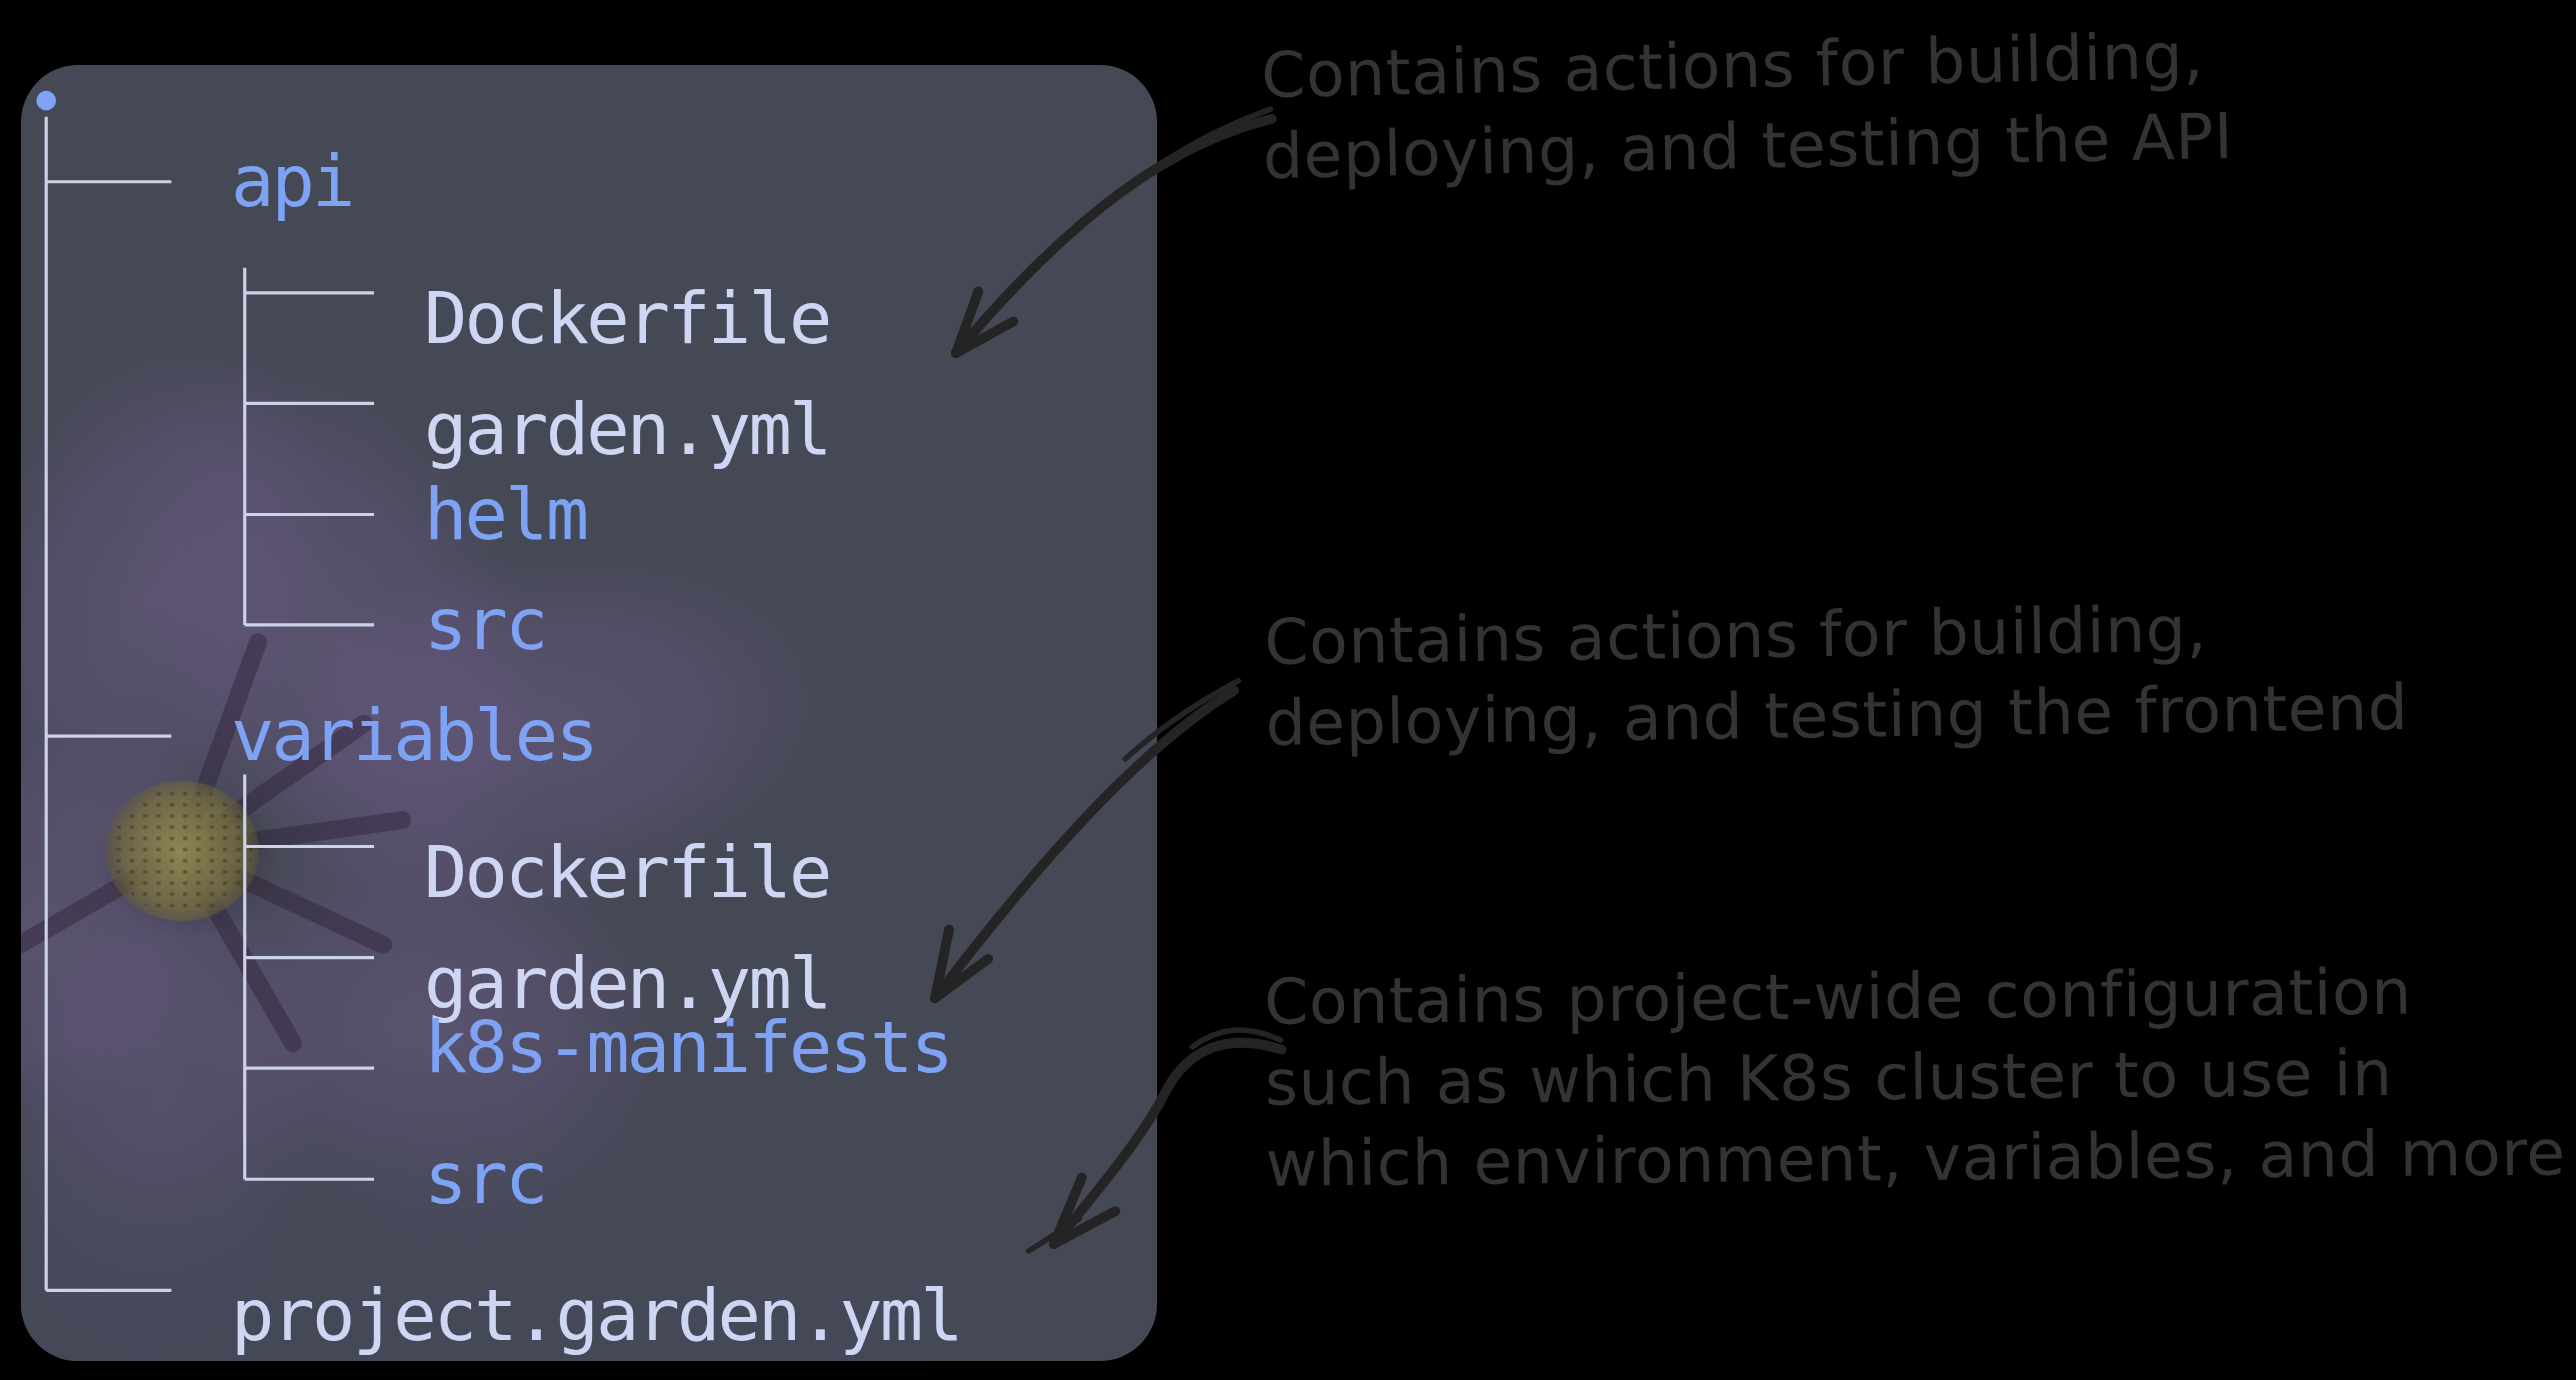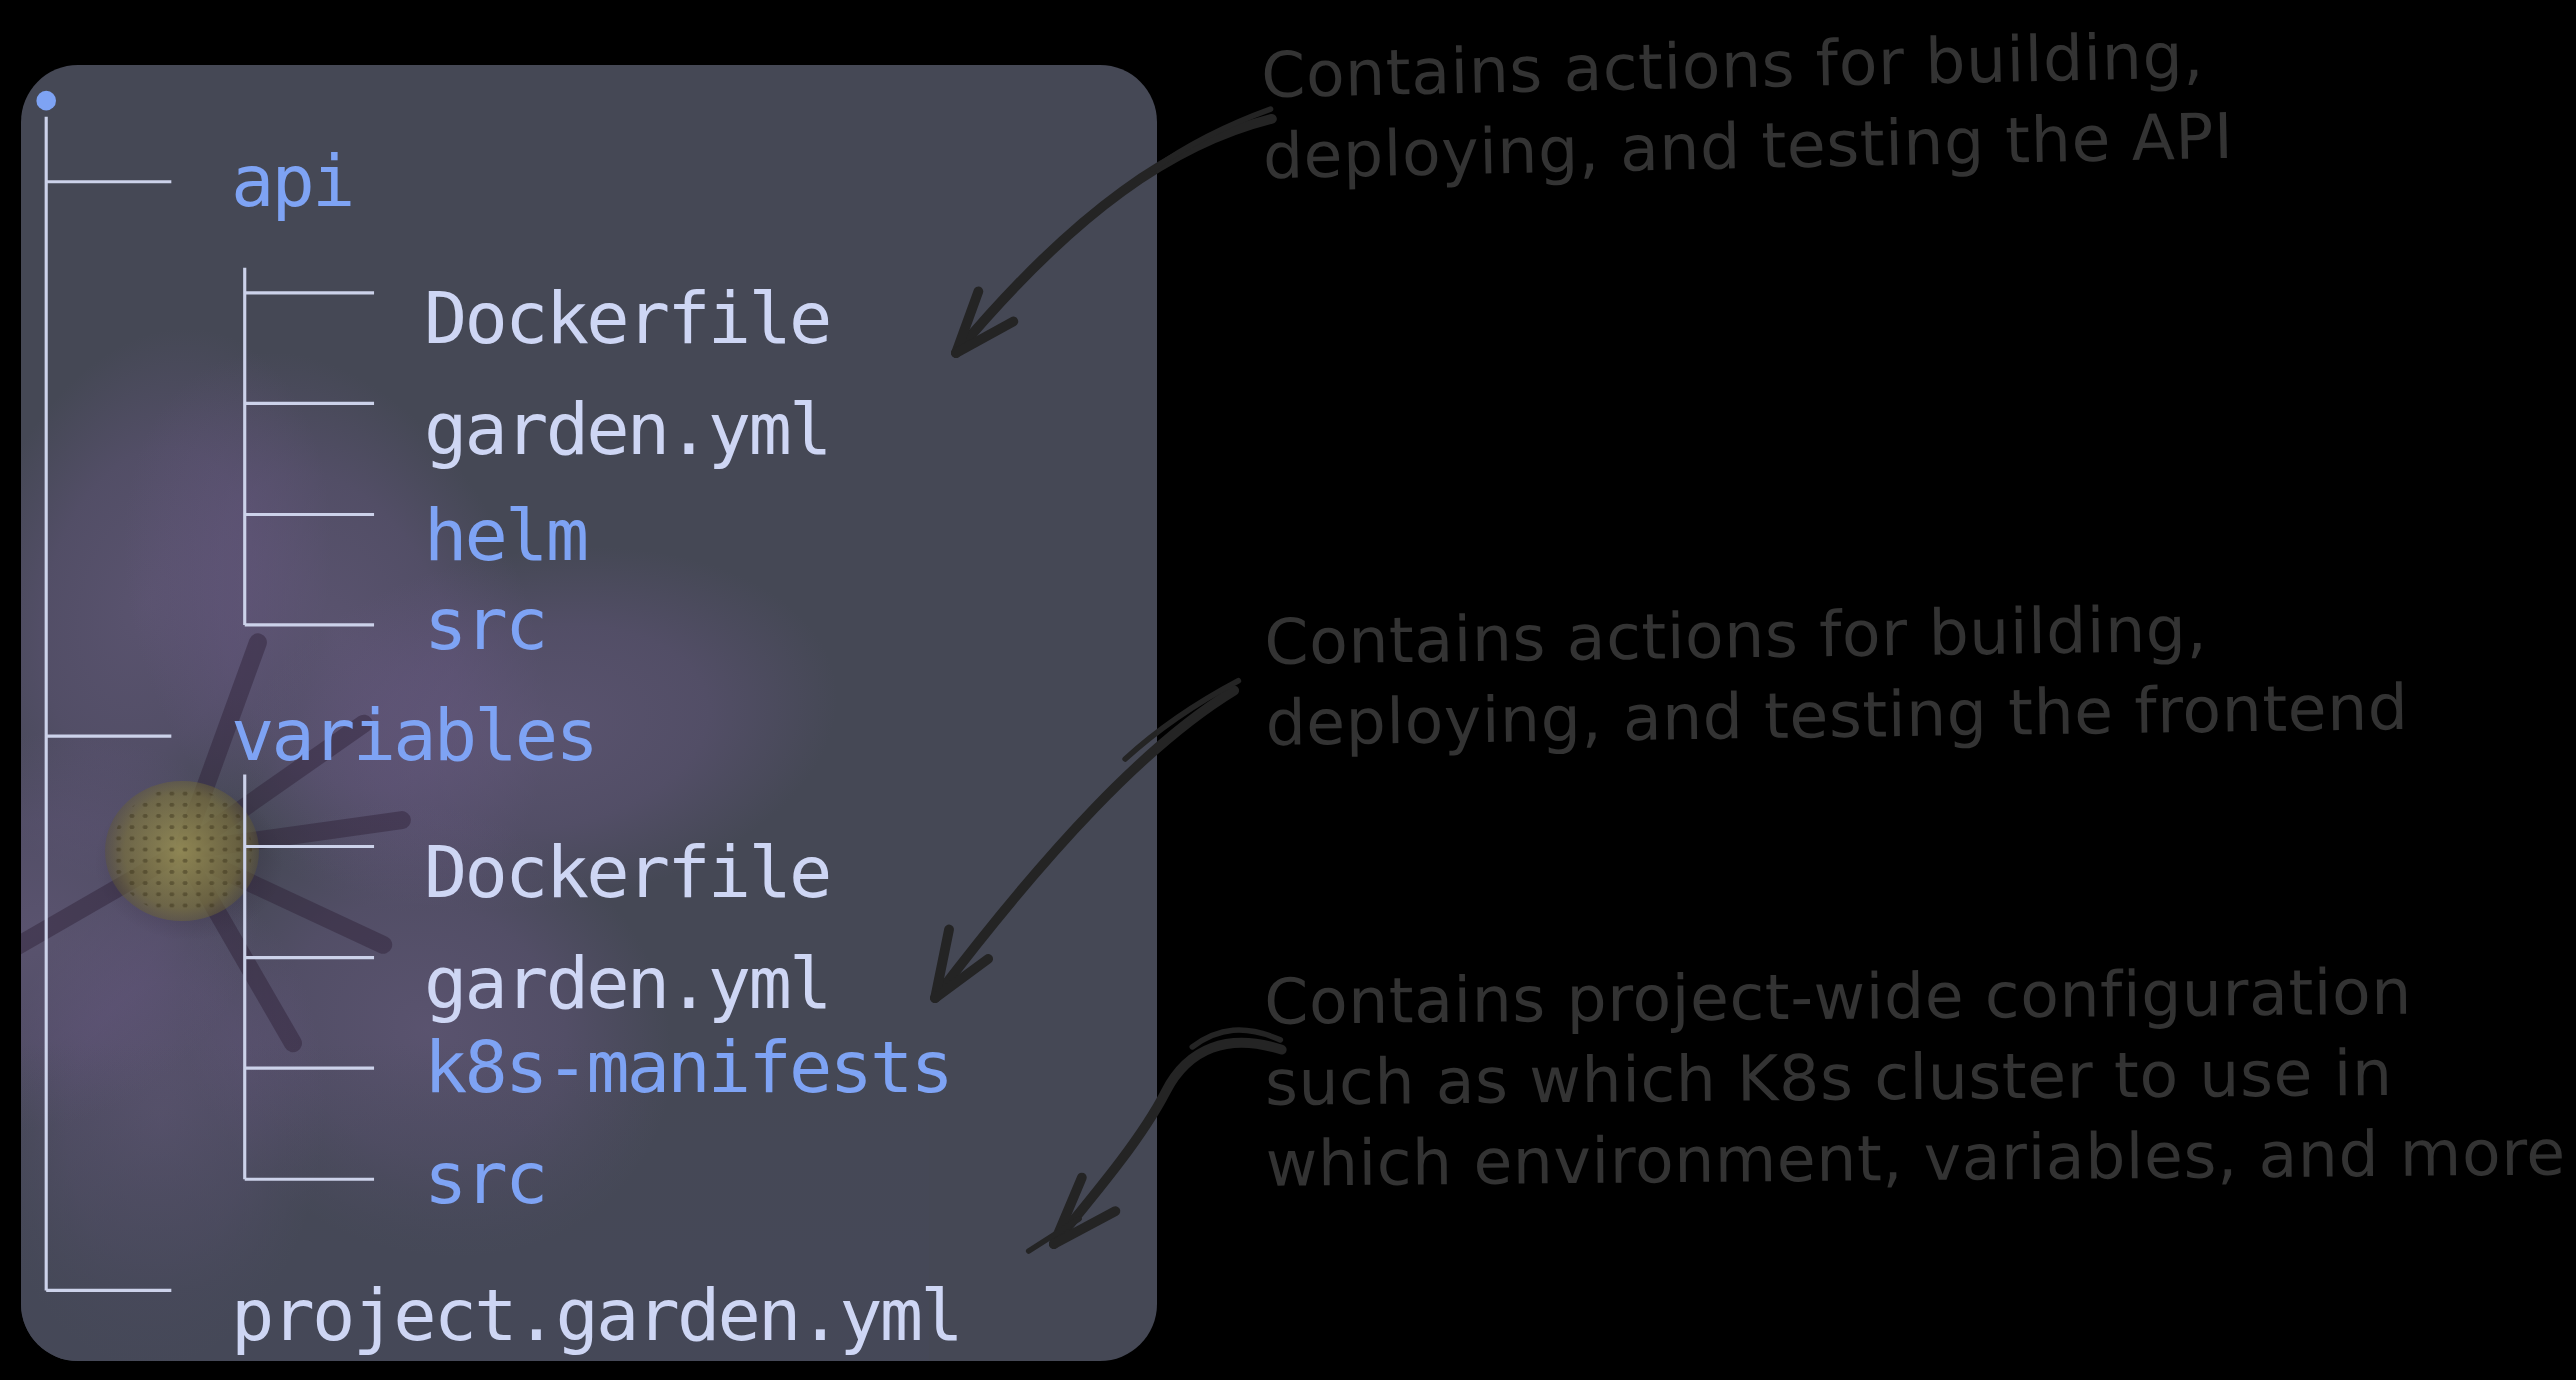--- a/index.html
+++ b/index.html
@@ -137,26 +137,26 @@
         <path d="M320 1118 H505"></path>
         <path d="M320 1277 H505"></path>
         <path d="M320 1435 H505"></path>
         <path d="M320 1594 H505"></path>
       </g>
     </svg>
 
     <div class="tree-row lvl1 dir" style="top: 58px;">api</div>
     <div class="tree-row lvl2 file" style="top: 169px;">Dockerfile</div>
     <div class="tree-row lvl2 file" style="top: 280px;">garden.yml</div>
-    <div class="tree-row lvl2 dir" style="top: 412px;">helm</div>
+    <div class="tree-row lvl2 dir" style="top: 391px;">helm</div>
     <div class="tree-row lvl2 dir" style="top: 501px;">src</div>
     <div class="tree-row lvl1 dir" style="top: 612px;">variables</div>
     <div class="tree-row lvl2 file" style="top: 723px;">Dockerfile</div>
     <div class="tree-row lvl2 file" style="top: 834px;">garden.yml</div>
-    <div class="tree-row lvl2 dir" style="top: 944px;">k8s-manifests</div>
+    <div class="tree-row lvl2 dir" style="top: 924px;">k8s-manifests</div>
     <div class="tree-row lvl2 dir" style="top: 1055px;">src</div>
     <div class="tree-row lvl1 file" style="top: 1166px;">project.garden.yml</div>
   </div>
 
   <svg class="arrows" width="2576" height="1381" viewBox="0 0 3686 1976">
 
     <g>
       <path class="shaft" d="M1820 170 C1680 205 1540 300 1368 505"></path>
       <path class="dbl" d="M1818 156 C1752 180 1698 208 1650 242"></path>
       <path class="barb" d="M1368 505 L1400 417"></path>

